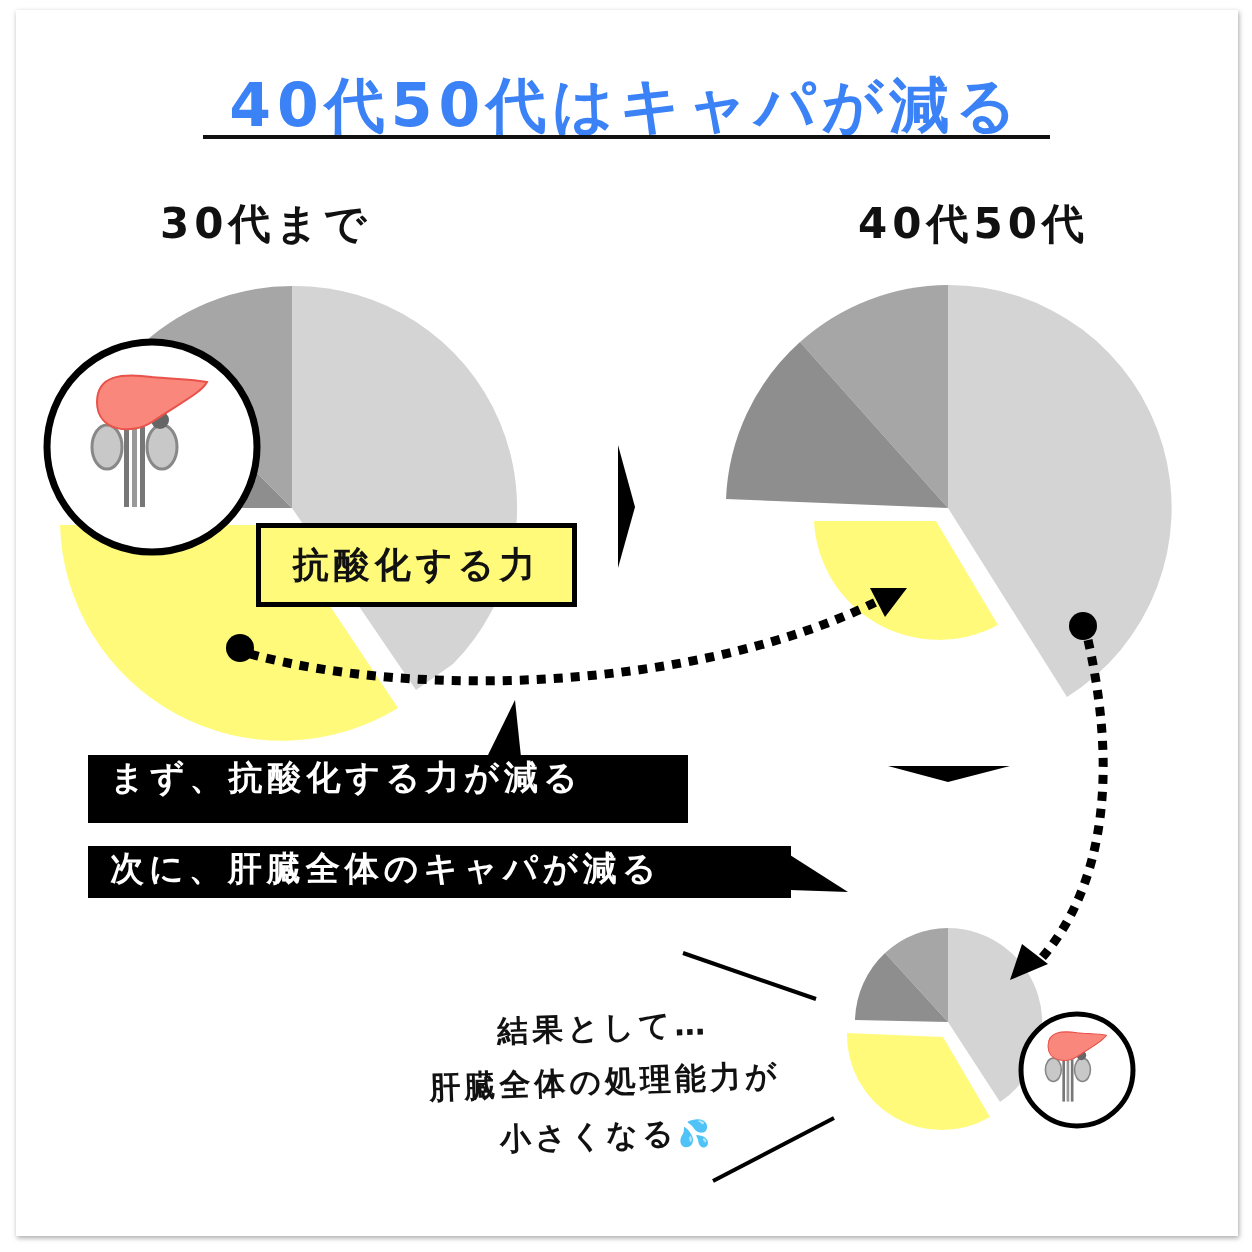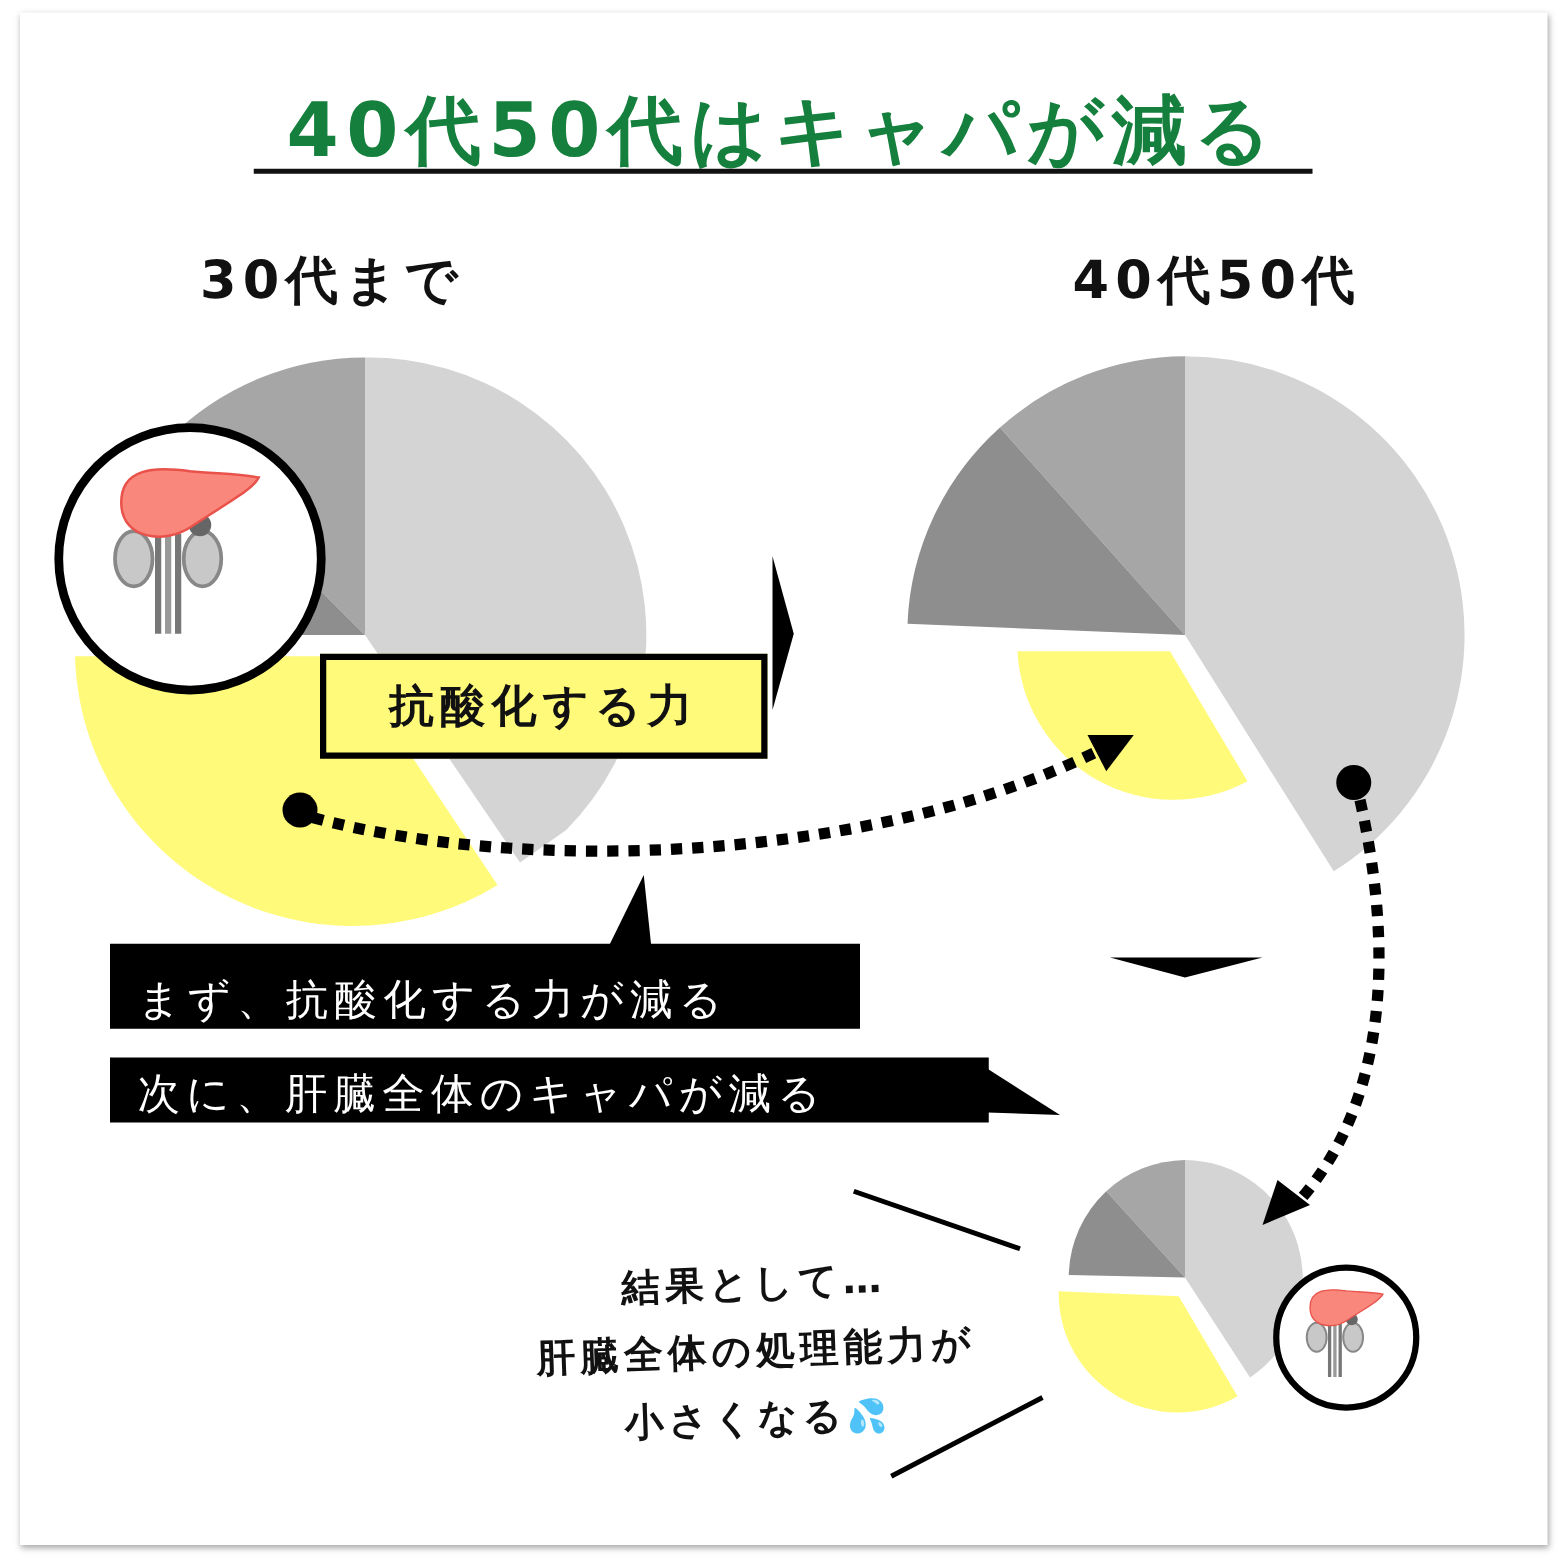--- a/index.html
+++ b/index.html
@@ -1,31 +1,31 @@
 <!DOCTYPE html>
 <html><head>
 <meta charset="utf-8">
 <style>
   html, body { margin: 0; padding: 0; background: #ffffff; }
   body { width: 1252px; height: 1252px; position: relative; overflow: hidden;
          font-family: "DejaVu Sans", "Liberation Sans", sans-serif; }
   .page { position: absolute; left: 16px; top: 10px; width: 1222px; height: 1226px;
           background: #ffffff; box-shadow: 1px 2px 5px rgba(0,0,0,0.35); }
   .title { position: absolute; left: 200px; top: 68px; width: 852px; text-align: center;
-           font-size: 60px; font-weight: bold; letter-spacing: 6px; color: #15803d;
+           font-size: 60px; font-weight: bold; letter-spacing: 6px; color: #3b82f6;
            line-height: 74px; }
   .title-underline { position: absolute; left: 203px; top: 135px; width: 847px; height: 4px; background: #111; }
   .subhead { position: absolute; font-size: 42px; font-weight: bold; letter-spacing: 5px; color: #111; line-height: 56px; }
   svg.art { position: absolute; left: 0; top: 0; }
-  .yellow-label { position: absolute; left: 256px; top: 523px; width: 358px; height: 84px;
+  .yellow-label { position: absolute; left: 256px; top: 523px; width: 321px; height: 84px;
                   box-sizing: border-box; border: 5px solid #000; background: #fffa7a;
                   display: flex; align-items: center; justify-content: center;
                   font-size: 36px; font-weight: bold; letter-spacing: 5px; color: #111; }
-  .black-label { position: absolute; background: #000; color: #fff; font-size: 34px; font-weight: normal;
-                 letter-spacing: 5px; display: flex; align-items: flex-end; padding-left: 22px; box-sizing: border-box; }
+  .black-label { position: absolute; background: #000; color: #fff; font-size: 34px; font-weight: bold;
+                 letter-spacing: 5px; display: flex; align-items: flex-start; padding-left: 22px; box-sizing: border-box; }
   .result-text { position: absolute; left: 390px; top: 1000px; width: 430px; text-align: center;
                  font-size: 31px; font-weight: bold; letter-spacing: 4px; line-height: 54px; color: #111;
                  transform: rotate(-2deg); }
   .sweat { color: #3ba3e8; font-size: 26px; }
 </style>
 </head>
 <body>
 
 <div class="page"></div>
 

